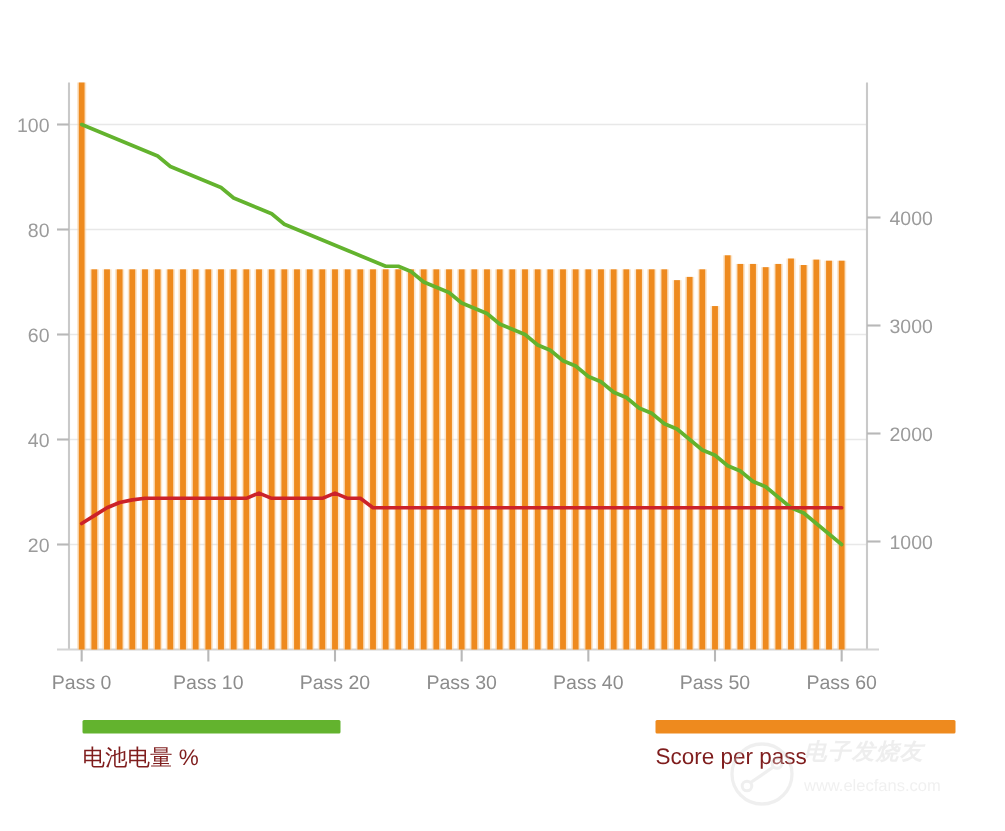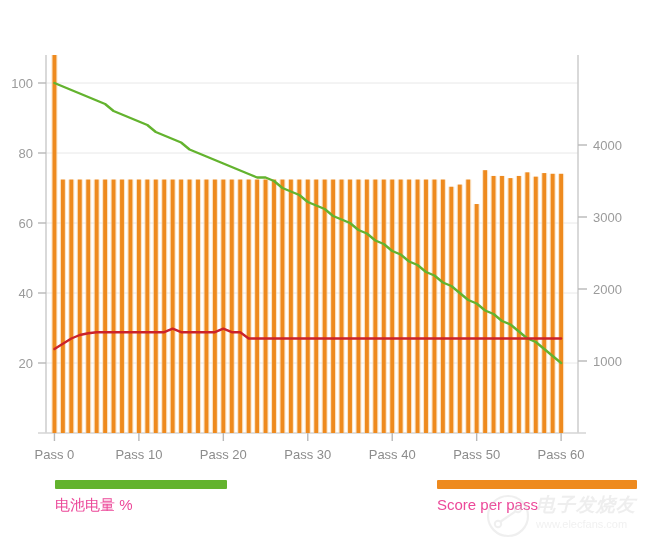--- a/index.html
+++ b/index.html
@@ -20,38 +20,38 @@
     position:absolute;
     left:0;top:480px;
     width:670px;height:74px;
     background:#fff;
   }
   .legend-item{position:absolute;top:0;}
   .legend-swatch{height:9px;width:100%;border-radius:1px;}
   .legend-label{
     margin-top:7px;
     font-size:15px;
-    color:#ec4899;
+    color:#7f1d1d;
     white-space:nowrap;
     font-family:"Liberation Sans","DejaVu Sans",sans-serif;
   }
   #li-0{left:55px;width:172px;}
   #li-1{left:232px;width:198px;}
   #li-2{left:437px;width:200px;}
 
   #watermark{
     position:absolute;
     right:6px;bottom:4px;
     width:180px;height:62px;
     opacity:.30;
     pointer-events:none;
   }
   #watermark .wm-txt{
     position:absolute;left:52px;top:4px;
-    font-size:19px;color:#c8c8c8;
+    font-size:15px;color:#c8c8c8;
     font-family:Liberation Serif, serif;
     font-style:italic;font-weight:bold;
     letter-spacing:1px;
   }
   #watermark .wm-url{
     position:absolute;left:52px;top:30px;
     font-size:11px;color:#cfcfcf;
     font-family:"Liberation Sans","DejaVu Sans",sans-serif;
   }
 </style>

